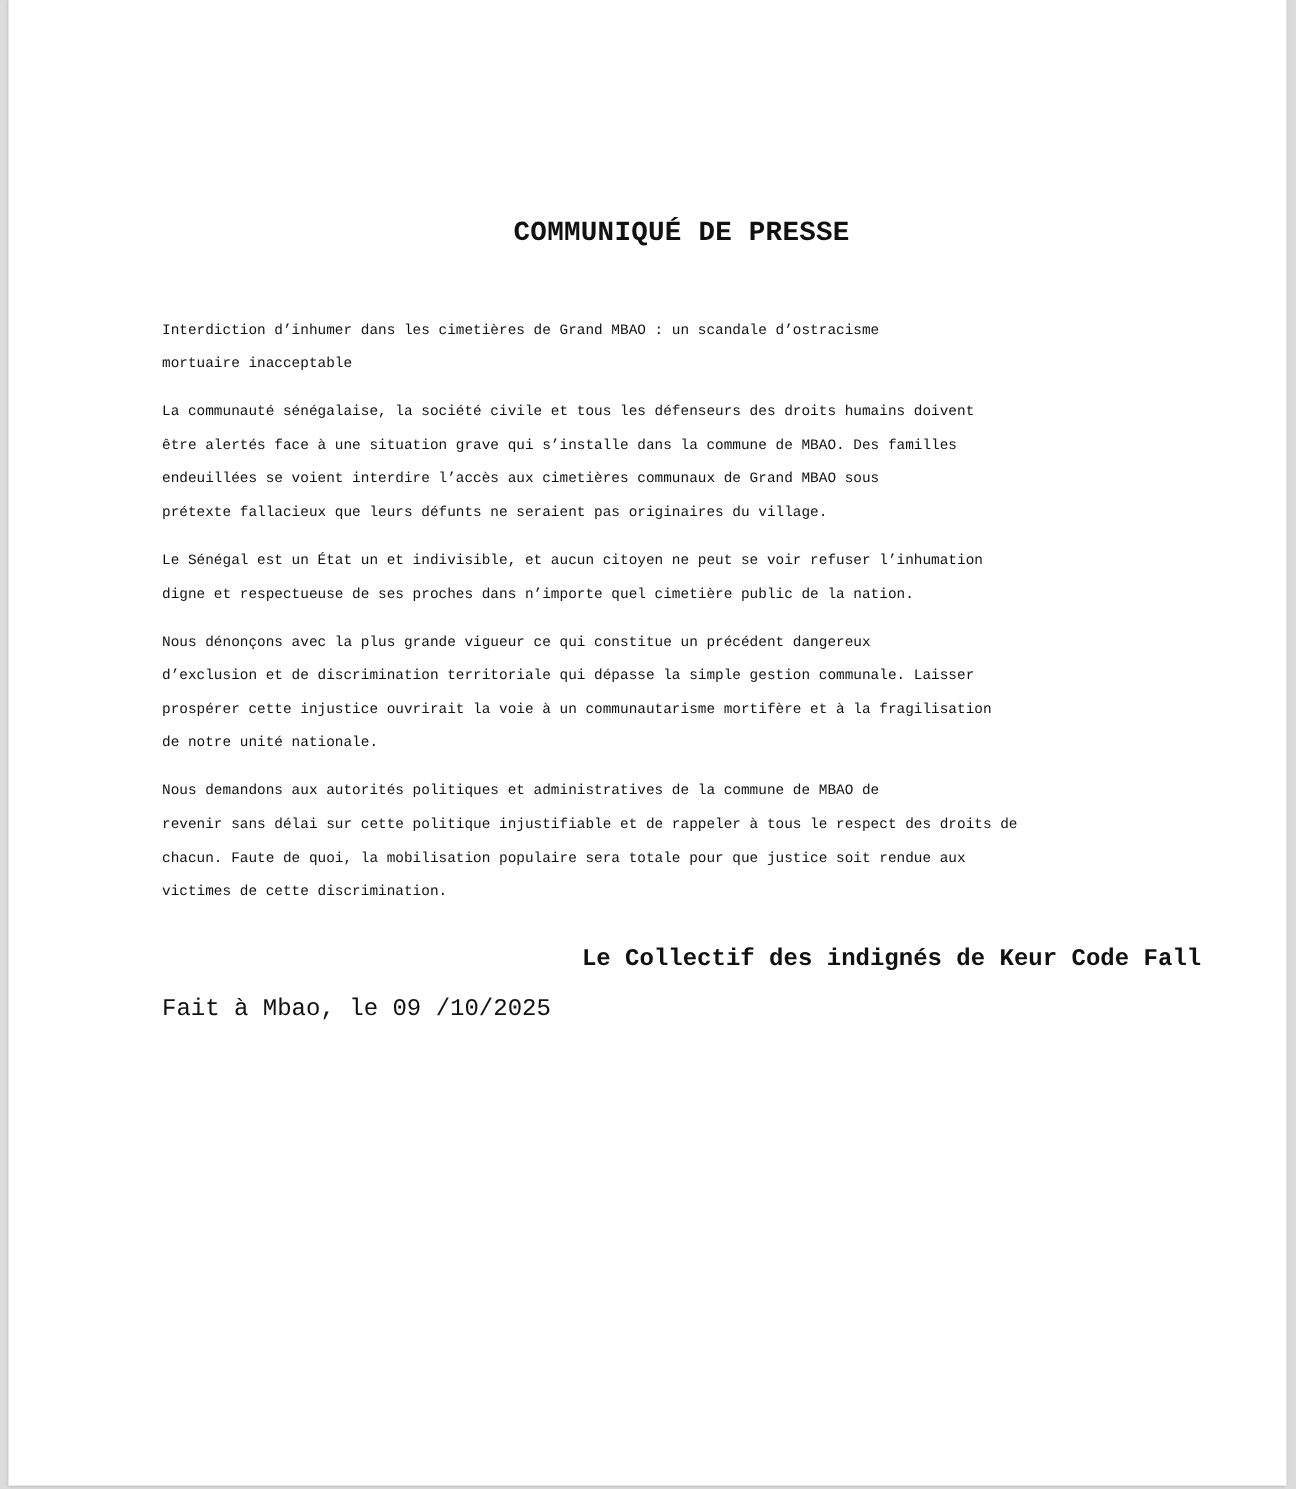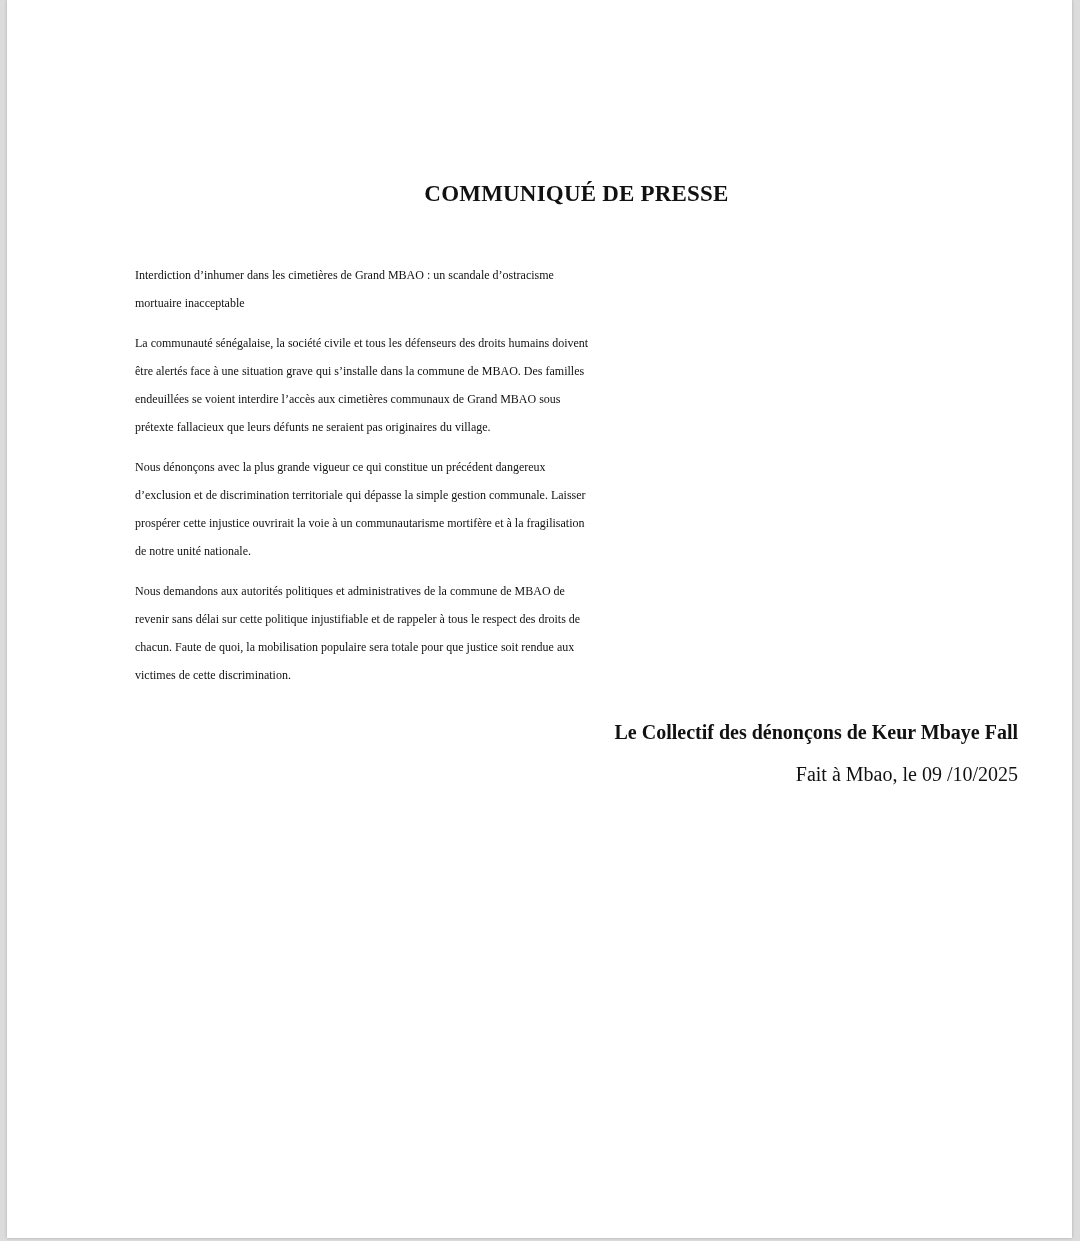--- a/index.html
+++ b/index.html
@@ -24,22 +24,23 @@
     left: 7px;
     top: 0;
     width: 1065px;
     height: 1238px;
     background: #ffffff;
     box-shadow: 0 0 3px rgba(0,0,0,0.22);
     box-sizing: border-box;
   }
   .content {
     box-sizing: border-box;
-    padding: 181px 54px 0 128px;
+    padding: 181px 71px 0 128px;
     color: #111111;
+    font-family: Liberation Mono, monospace;
   }
   .doc-title {
     margin: 0 0 54px 0;
     font-size: 23px;
     font-weight: bold;
     text-align: center;
     letter-spacing: 0.2px;
     color: #111111;
   }
   .para {
@@ -53,21 +54,20 @@
     margin: 30px 0 0 0;
     font-size: 20px;
     font-weight: bold;
     text-align: right;
     line-height: 26px;
     color: #111111;
   }
   .dateline {
     margin: 16px 0 0 0;
     font-size: 20px;
-    text-align: right;
     line-height: 26px;
     color: #111111;
   }
 </style>
 </head>
 <body>
 
 <div class="viewer">
   <div class="page">
     <div class="content">
@@ -76,31 +76,33 @@
 
       <p class="para">Interdiction d’inhumer dans les cimetières de Grand MBAO : un scandale d’ostracisme
 mortuaire inacceptable</p>
 
       <p class="para">La communauté sénégalaise, la société civile et tous les défenseurs des droits humains doivent
 être alertés face à une situation grave qui s’installe dans la commune de MBAO. Des familles
 endeuillées se voient interdire l’accès aux cimetières communaux de Grand MBAO sous
 prétexte fallacieux que leurs défunts ne seraient pas originaires du village.</p>
 
 
+      <p class="para">Le Sénégal est un État un et indivisible, et aucun citoyen ne peut se voir refuser l’inhumation
+digne et respectueuse de ses proches dans n’importe quel cimetière public de la nation.</p>
 
       <p class="para">Nous dénonçons avec la plus grande vigueur ce qui constitue un précédent dangereux
 d’exclusion et de discrimination territoriale qui dépasse la simple gestion communale. Laisser
 prospérer cette injustice ouvrirait la voie à un communautarisme mortifère et à la fragilisation
 de notre unité nationale.</p>
 
       <p class="para">Nous demandons aux autorités politiques et administratives de la commune de MBAO de
 revenir sans délai sur cette politique injustifiable et de rappeler à tous le respect des droits de
 chacun. Faute de quoi, la mobilisation populaire sera totale pour que justice soit rendue aux
 victimes de cette discrimination.</p>
 
 
-      <p class="signature">Le Collectif des dénonçons de Keur Mbaye Fall</p>
+      <p class="signature">Le Collectif des indignés de Keur Code Fall</p>
 
       <p class="dateline">Fait à Mbao, le 09 /10/2025</p>
 
     </div>
   </div>
 </div>
 
 </body></html>

